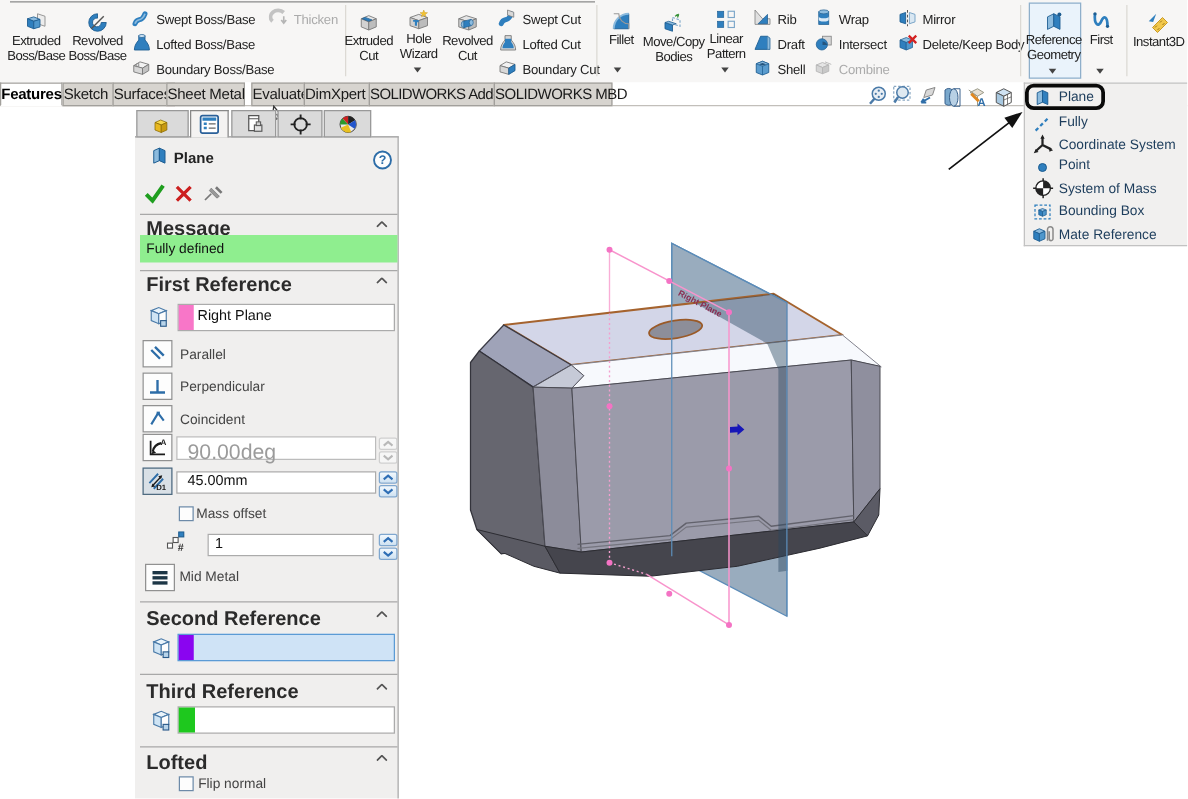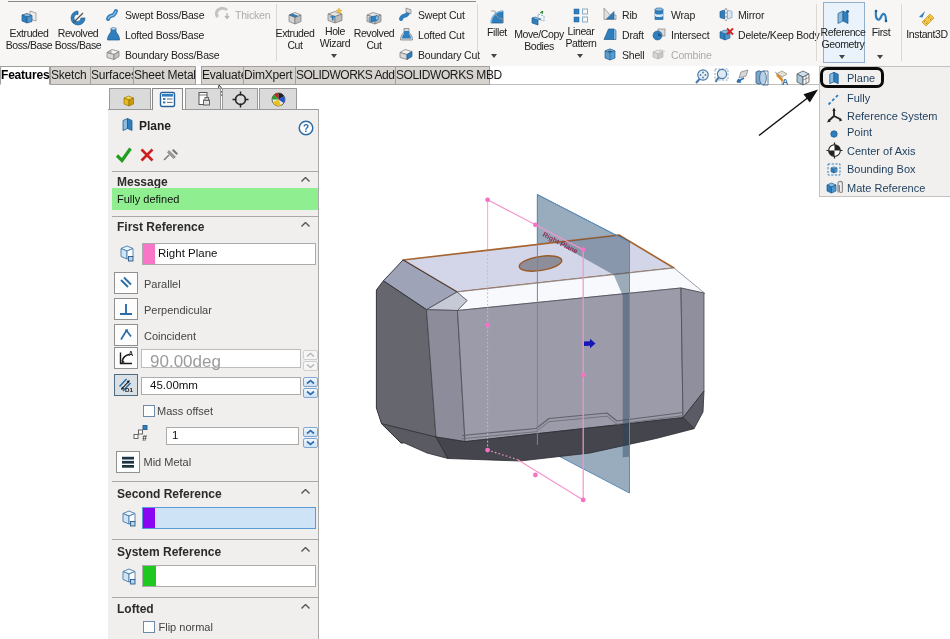--- a/index.html
+++ b/index.html
@@ -3,21 +3,21 @@
 html,body{margin:0;padding:0}
 #app{position:relative;width:950px;height:639px;background:#fff;font-family:"Liberation Sans",sans-serif;overflow:hidden}
 .abs{position:absolute}
 .bb{position:absolute;width:58px;text-align:center;font-size:10.5px;line-height:11.5px;color:#222;letter-spacing:-0.4px}
 .bb svg{display:block;margin:0 auto 1px auto}
 .sm{position:absolute;font-size:10.5px;color:#222;white-space:nowrap;line-height:16px;letter-spacing:-0.2px}
 .sm svg{vertical-align:-3px;margin-right:4px}
 .sep{position:absolute;top:4px;width:1px;height:57px;background:#dcd9d4}
 .tab{position:absolute;top:66px;height:19px;background:#d7d4cf;border:1px solid #a2a09c;font-size:12px;color:#1a1a1a;text-align:left;line-height:17px;white-space:nowrap;letter-spacing:-0.2px;box-sizing:border-box;border-bottom:1px solid #a2a09c}
 .dd{position:absolute;width:0;height:0;border-left:3.5px solid transparent;border-right:3.5px solid transparent;border-top:4px solid #444}
-.sech{position:absolute;font-weight:bold;font-size:12px;color:#2b2b2b}
+.sech{position:absolute;font-weight:bold;font-size:16px;color:#2b2b2b}
 .chev{position:absolute;width:9px;height:5px}
 .chev svg{display:block}
 .pdiv{position:absolute;left:4px;width:206px;height:1px;background:#a8a8a8}
 .fld{position:absolute;background:#fff;border:1px solid #ababab;box-sizing:border-box}
 .btn{position:absolute;width:24px;height:22px;background:#fdfdfd;border:1px solid #919191;box-sizing:border-box}
 .btn svg{display:block;margin:2px auto}
 .lbl{position:absolute;font-size:11px;color:#444}
 .spin{position:absolute;width:15px}
 .spin div{height:8px;border:1px solid #7fa7cf;border-radius:2px;background:linear-gradient(#f2f8fd,#cfe2f2);margin-bottom:1px;overflow:hidden}
 .spin svg{display:block}
@@ -522,21 +522,21 @@
         </div>
 <div class="abs" style="left:12px;top:420px"><svg width="18" height="21" viewBox="0 0 18 21">
             <path d="M3,5.5 9,3 15,5.5 9,8Z" fill="#eaf4fb" stroke="#4a7aa8" stroke-width=".9"></path>
             <path d="M3,5.5 9,8 9,16 3,13.5Z" fill="#cfe4f4" stroke="#4a7aa8" stroke-width=".9"></path>
             <path d="M9,8 15,5.5 15,13.5 9,16Z" fill="#fdfdfd" stroke="#4a7aa8" stroke-width=".9"></path>
             <rect x="10.5" y="13.5" width="4.5" height="4.5" fill="#b8d4ea" stroke="#2a5a8a" stroke-width=".9"></rect>
           </svg></div>
 <div class="fld" style="left:34px;top:419px;width:174px;height:21.5px;border:1px solid #5b9bd5;background:#cfe3f6"></div>
 <div class="abs" style="left:35px;top:420px;width:12px;height:19.5px;background:#8a05f0"></div>
 <div class="pdiv" style="top:451px"></div>
-<div class="sech" style="left:9px;top:457px">System Reference</div>
+<div class="sech" style="left:9px;top:457px">Third Reference</div>
 <div class="chev" style="left:193px;top:459px">
           <svg width="9" height="5">
             <path d="M0.5,4.5 4.5,0.5 8.5,4.5" stroke="#555" stroke-width="1.4" fill="none"></path>
           </svg>
         </div>
 <div class="abs" style="left:12px;top:478px"><svg width="18" height="21" viewBox="0 0 18 21">
             <path d="M3,5.5 9,3 15,5.5 9,8Z" fill="#eaf4fb" stroke="#4a7aa8" stroke-width=".9"></path>
             <path d="M3,5.5 9,8 9,16 3,13.5Z" fill="#cfe4f4" stroke="#4a7aa8" stroke-width=".9"></path>
             <path d="M9,8 15,5.5 15,13.5 9,16Z" fill="#fdfdfd" stroke="#4a7aa8" stroke-width=".9"></path>
             <rect x="10.5" y="13.5" width="4.5" height="4.5" fill="#b8d4ea" stroke="#2a5a8a" stroke-width=".9"></rect>
@@ -565,32 +565,32 @@
 <div class="abs" style="left:6px;top:24px"><svg width="16" height="16" viewBox="0 0 16 16">
             <path d="M2.5,13.5 13.5,2.5" stroke="#2f7fbe" stroke-width="1.8" stroke-dasharray="3,2.2"></path>
           </svg></div>
 <div class="mi" style="left:27px;top:25px">Fully</div>
 <div class="abs" style="left:6px;top:40px"><svg width="17" height="17" viewBox="0 0 17 17">
             <path d="M8,9 8,2.5 M8,9 2.5,14 M8,9 15,12.5" stroke="#222" stroke-width="1.8" fill="none"></path>
             <path d="M8,0.5 6.3,4 9.7,4Z" fill="#222"></path>
             <path d="M1,15.5 4.8,14.6 2.6,12.2Z" fill="#222"></path>
             <path d="M16.5,13.2 13.2,11 13.5,14.4Z" fill="#222"></path>
           </svg></div>
-<div class="mi" style="left:27px;top:42.5px">Reference System</div>
+<div class="mi" style="left:27px;top:42.5px">Coordinate System</div>
 <div class="abs" style="left:6px;top:59px"><svg width="16" height="16" viewBox="0 0 16 16">
             <circle cx="8" cy="8" r="3.2" fill="#2f7fbe" stroke="#1d5d91" stroke-width=".8"></circle>
           </svg></div>
 <div class="mi" style="left:27px;top:59px">Point</div>
 <div class="abs" style="left:6px;top:75px"><svg width="17" height="17" viewBox="0 0 17 17">
             <circle cx="8.5" cy="8.5" r="5.8" fill="#fff" stroke="#222" stroke-width="1.1"></circle>
             <path d="M8.5,8.5 L8.5,2.7 A5.8,5.8 0 0 1 14.3,8.5Z" fill="#222"></path>
             <path d="M8.5,8.5 L8.5,14.3 A5.8,5.8 0 0 1 2.7,8.5Z" fill="#222"></path>
             <path d="M8.5,0.5 V3 M8.5,14 V16.5 M0.5,8.5 H3 M14,8.5 H16.5" stroke="#222" stroke-width="1.2"></path>
           </svg></div>
-<div class="mi" style="left:27px;top:77.5px">Center of Axis</div>
+<div class="mi" style="left:27px;top:77.5px">System of Mass</div>
 <div class="abs" style="left:6px;top:93.5px"><svg width="17" height="17" viewBox="0 0 17 17">
             <rect x="2" y="3" width="12" height="11" fill="none" stroke="#2f7fbe" stroke-width="1" stroke-dasharray="2.2,1.5"></rect>
             <path d="M5,7 8,5.8 11,7 8,8.2Z" fill="#8cbbde" stroke="#1d5d91" stroke-width=".6"></path>
             <path d="M5,7 8,8.2 8,12 5,10.8Z" fill="#2f7fbe" stroke="#1d5d91" stroke-width=".6"></path>
             <path d="M8,8.2 11,7 11,10.8 8,12Z" fill="#4f97cc" stroke="#1d5d91" stroke-width=".6"></path>
           </svg></div>
 <div class="mi" style="left:27px;top:96px">Bounding Box</div>
 <div class="abs" style="left:5px;top:112px"><svg width="19" height="17" viewBox="0 0 19 17">
             <path d="M2,6 6.5,4 11,6 6.5,8Z" fill="#8cbbde" stroke="#1d5d91" stroke-width=".7"></path>
             <path d="M2,6 6.5,8 6.5,14 2,12Z" fill="#2f7fbe" stroke="#1d5d91" stroke-width=".7"></path>

